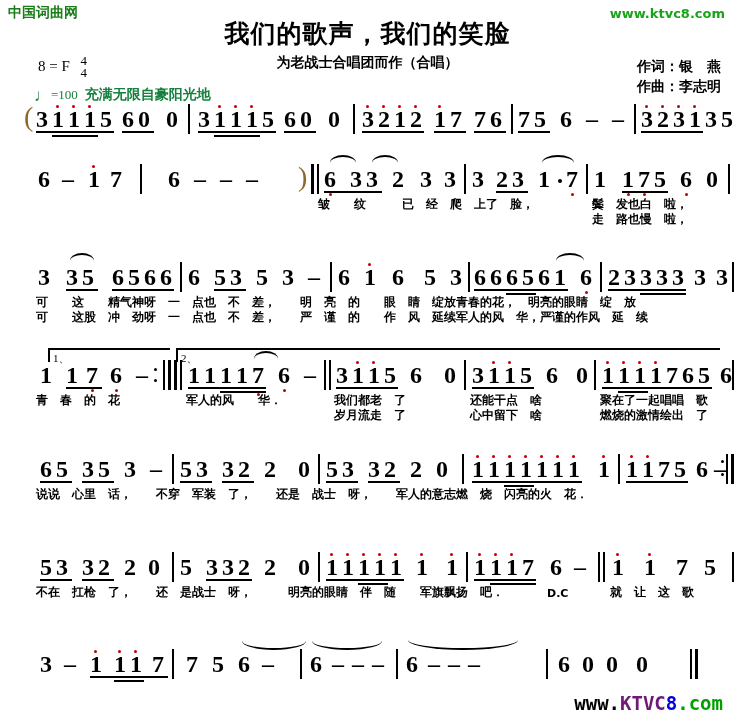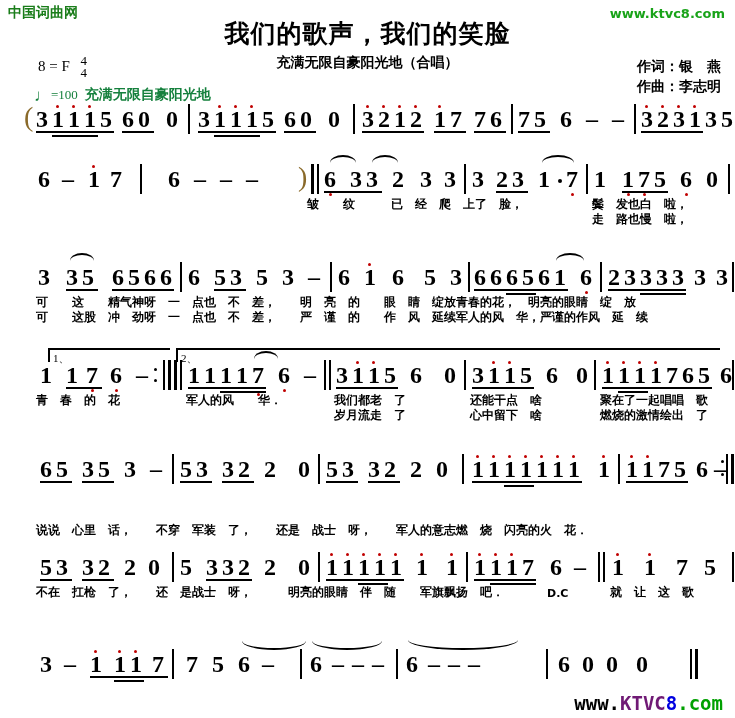--- a/index.html
+++ b/index.html
@@ -122,21 +122,21 @@
   #watermark .r{color:#701a75;}
   #watermark .b{color:#0000e0;}
   #watermark .g{color:#00a000;}
 </style>
 </head>
 <body>
 
 <div id="site-logo">中国词曲网</div>
 <div id="site-url">www.ktvc8.com</div>
 <div id="song-title">我们的歌声，我们的笑脸</div>
-<div id="subtitle">充满无限自豪阳光地（合唱）</div>
+<div id="subtitle">为老战士合唱团而作（合唱）</div>
 <div id="credits">
   <div>作词：银　燕</div>
   <div>作曲：李志明</div>
 </div>
 
 <div id="keysig">
   <span>8 = F</span>
   <span class="frac">
     <div>4</div>
     <div style="border-top:1px solid transparent;">4</div>
@@ -270,21 +270,21 @@
   <span class="n" style="left:638px;top:2px;">7</span>
   <span class="n" style="left:654px;top:2px;">5</span>
   <span class="beam" style="left:622px;top:26px;width:46px;"></span>
   <span class="odot low" style="left:627px;top:28px;"></span>
   <span class="odot low" style="left:643px;top:28px;"></span>
   <span class="n" style="left:680px;top:2px;">6</span>
   <span class="odot low" style="left:685px;top:28px;"></span>
   <span class="n" style="left:706px;top:2px;">0</span>
   <span class="bar" style="left:728px;top:-1px;height:30px;"></span>
 
-  <div class="lyr" style="left:307px;top:32px;letter-spacing:0px;">皱　　纹　　　已　经　爬　上了　脸，</div>
+  <div class="lyr" style="left:318px;top:32px;letter-spacing:0px;">皱　　纹　　　已　经　爬　上了　脸，</div>
   <div class="lyr" style="left:592px;top:32px;">鬓　发也白　啦，</div>
   <div class="lyr" style="left:592px;top:47px;">走　路也慢　啦，</div>
 </div>
 
 <div class="line" style="top:263px;height:60px;">
 
   <span class="n" style="left:38px;top:2px;">3</span>
   <span class="slur" style="left:70px;top:-10px;width:24px;"></span>
   <span class="n" style="left:66px;top:2px;">3</span>
   <span class="n" style="left:82px;top:2px;">5</span>
@@ -496,21 +496,21 @@
   <span class="beam" style="left:626px;top:26px;width:62px;"></span>
   <span class="n" style="left:696px;top:2px;">6</span>
   <span class="dash" style="left:714px;top:2px;">–</span>
   <span class="dbar" style="left:726px;top:-1px;height:30px;width:9px;">
     <i style="left:0;"></i>
         <i style="left:5px;width:3px;"></i>
   </span>
   <span class="adot" style="left:721px;top:5px;"></span>
   <span class="adot" style="left:721px;top:18px;"></span>
 
-  <div class="lyr" style="left:36px;top:32px;margin-top:36px;">说说　心里　话，　　不穿　军装　了，　　还是　战士　呀，　　军人的意志燃　烧　闪亮的火　花．</div>
+  <div class="lyr" style="left:36px;top:32px;">说说　心里　话，　　不穿　军装　了，　　还是　战士　呀，　　军人的意志燃　烧　闪亮的火　花．</div>
 </div>
 
 <div class="line" style="top:553px;height:55px;">
 
   <span class="n" style="left:40px;top:2px;">5</span>
   <span class="n" style="left:56px;top:2px;">3</span>
   <span class="beam" style="left:40px;top:26px;width:32px;"></span>
   <span class="n" style="left:82px;top:2px;">3</span>
   <span class="n" style="left:98px;top:2px;">2</span>
   <span class="beam" style="left:82px;top:26px;width:32px;"></span>

